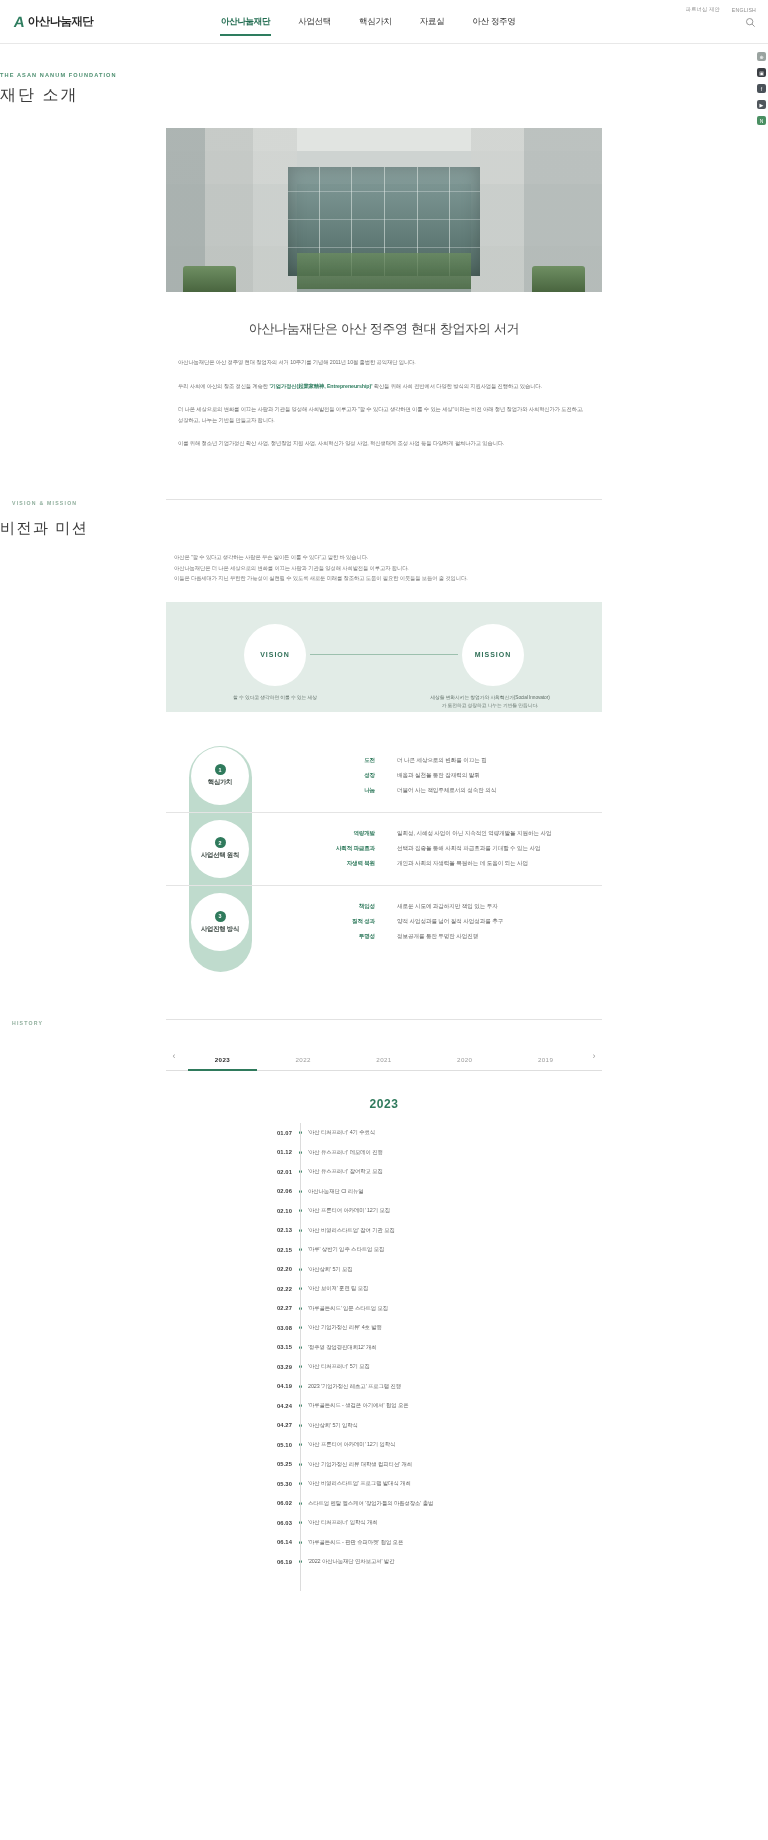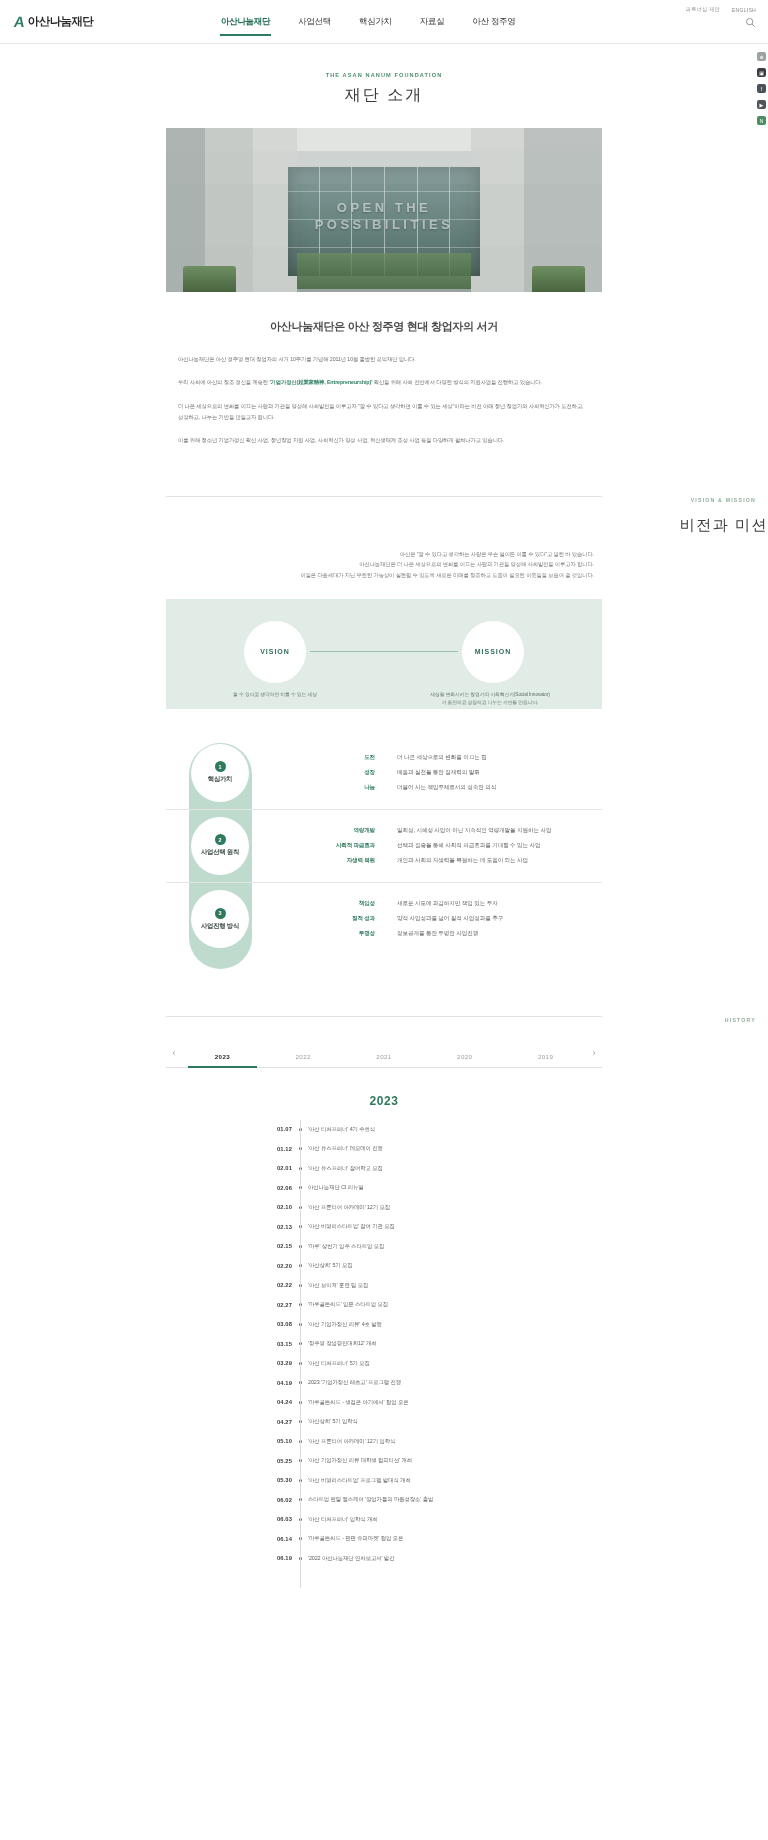--- a/index.html
+++ b/index.html
@@ -94,21 +94,21 @@
   .social-btn {
     width: 9px; height: 9px;
     border-radius: 2px;
     display: flex; align-items: center; justify-content: center;
     font-size: 5px;
     color: #fff;
     cursor: pointer;
   }
 
   
-  .page-head { text-align: center; padding-top: 28px; }
+  .page-head { padding-top: 28px; }
   .eyebrow {
     font-size: 5.6px;
     letter-spacing: 1.1px;
     color: #4d8f70;
     font-weight: bold;
   }
   .page-title {
     font-size: 16px;
     color: #3a3a3a;
     letter-spacing: 2px;
@@ -164,38 +164,38 @@
     font-size: 13px;
     letter-spacing: 3.5px;
     line-height: 1.28;
     font-weight: bold;
     text-shadow: 0 1px 2px rgba(0,0,0,.25);
   }
 
   
   .intro { width: 436px; margin: 26px auto 0; text-align: center; }
   .intro-lead {
-    font-size: 11px;
-    font-weight: bold;
+    font-size: 13px;
+    font-weight: normal;
     color: #4a4a4a;
     line-height: 1.62;
     letter-spacing: -0.3px;
   }
   .intro-body { margin-top: 18px; text-align: left; padding: 0 12px; }
   .intro-p {
     font-size: 5.3px;
     color: #6d6d6d;
     line-height: 2.0;
     letter-spacing: -0.1px;
     margin-bottom: 13px;
   }
   .hl { color: #2e7d5f; font-weight: bold; }
 
   
-  .sect-head { text-align: right; margin-top: 42px; position: relative; }
+  .sect-head { text-align: left; margin-top: 42px; position: relative; }
   .sect-head .rule {
     position: absolute;
     top: 8px;
     left: 50%;
     transform: translateX(-50%);
     width: 436px;
     height: 1px;
     background: #e2e2e2;
     z-index: 0;
   }
@@ -482,24 +482,20 @@
     <div class="hero-mullion" style="left:50%"></div>
     <div class="hero-mullion" style="left:67%"></div>
     <div class="hero-mullion" style="left:84%"></div>
     <div class="hero-hline" style="top:22%"></div>
     <div class="hero-hline" style="top:48%"></div>
     <div class="hero-hline" style="top:74%"></div>
   </div>
   <div class="hero-green"></div>
   <div class="hero-shrub" style="left:4%;width:12%"></div>
   <div class="hero-shrub" style="left:84%;width:12%"></div>
-  <div class="hero-text">
-    <div>OPEN THE</div>
-    <div>POSSIBILITIES</div>
-  </div>
 </div>
 
 <div class="intro">
   <div class="intro-lead">
     <div>아산나눔재단은 아산 정주영 현대 창업자의 서거</div>
   </div>
   <div class="intro-body" id="intro-body">
       <div class="intro-p"><span>아산나눔재단은 아산 정주영 현대 창업자의 서거 10주기를 기념해 2011년 10월 출범한 공익재단 입니다.</span></div>
       <div class="intro-p"><span>우리 사회에 아산의 창조 정신을 계승한 </span><span class="hl">'기업가정신(起業家精神, Entrepreneurship)'</span><span> 확산을 위해 사회 전반에서 다양한 방식의 지원사업을 진행하고 있습니다.</span></div>
       <div class="intro-p"><span>더 나은 세상으로의 변화를 이끄는 사람과 기관을 양성해 사회발전을 이루고자 "할 수 있다고 생각하면 이룰 수 있는 세상"이라는 비전 아래 청년 창업가와 사회혁신가가 도전하고, 성장하고, 나누는 기반을 만들고자 합니다.</span></div>

